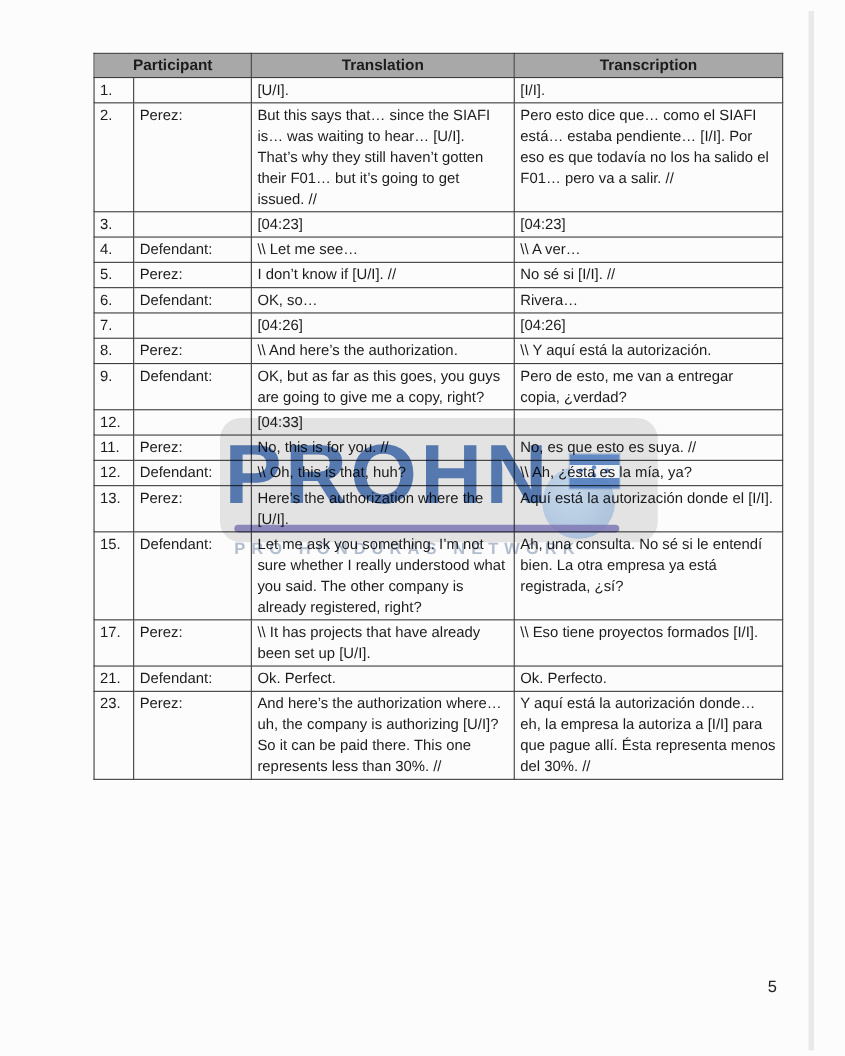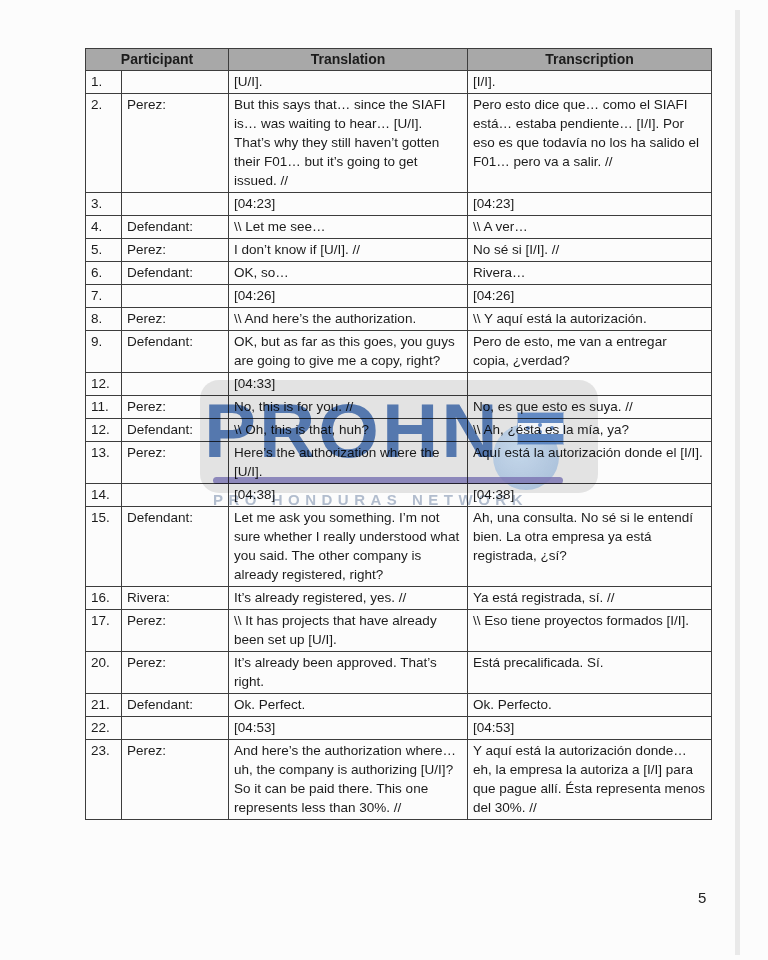--- a/index.html
+++ b/index.html
@@ -207,60 +207,36 @@
           <td class="cell-en">\\ Oh, this is that, huh?</td>
           <td class="cell-es">\\ Ah, ¿ésta es la mía, ya?</td>
         </tr>
         <tr>
           <td class="cell-num">13.</td>
           <td class="cell-name">Perez:</td>
           <td class="cell-en">Here’s the authorization where the [U/I].</td>
           <td class="cell-es">Aquí está la autorización donde el [I/I].</td>
         </tr>
         <tr>
-          <td class="cell-num">14.</td>
-          <td class="cell-name"></td>
-          <td class="cell-en">[04:38]</td>
-          <td class="cell-es">[04:38]</td>
-        </tr>
-        <tr>
           <td class="cell-num">15.</td>
           <td class="cell-name">Defendant:</td>
           <td class="cell-en">Let me ask you something. I’m not sure whether I really understood what you said. The other company is already registered, right?</td>
           <td class="cell-es">Ah, una consulta. No sé si le entendí bien. La otra empresa ya está registrada, ¿sí?</td>
         </tr>
         <tr>
-          <td class="cell-num">16.</td>
-          <td class="cell-name">Rivera:</td>
-          <td class="cell-en">It’s already registered, yes. //</td>
-          <td class="cell-es">Ya está registrada, sí. //</td>
-        </tr>
-        <tr>
           <td class="cell-num">17.</td>
           <td class="cell-name">Perez:</td>
           <td class="cell-en">\\ It has projects that have already been set up [U/I].</td>
           <td class="cell-es">\\ Eso tiene proyectos formados [I/I].</td>
         </tr>
         <tr>
-          <td class="cell-num">20.</td>
-          <td class="cell-name">Perez:</td>
-          <td class="cell-en">It’s already been approved. That’s right.</td>
-          <td class="cell-es">Está precalificada. Sí.</td>
-        </tr>
-        <tr>
           <td class="cell-num">21.</td>
           <td class="cell-name">Defendant:</td>
           <td class="cell-en">Ok. Perfect.</td>
           <td class="cell-es">Ok. Perfecto.</td>
-        </tr>
-        <tr>
-          <td class="cell-num">22.</td>
-          <td class="cell-name"></td>
-          <td class="cell-en">[04:53]</td>
-          <td class="cell-es">[04:53]</td>
         </tr>
         <tr>
           <td class="cell-num">23.</td>
           <td class="cell-name">Perez:</td>
           <td class="cell-en">And here’s the authorization where… uh, the company is authorizing [U/I]? So it can be paid there. This one represents less than 30%. //</td>
           <td class="cell-es">Y aquí está la autorización donde… eh, la empresa la autoriza a [I/I] para que pague allí. Ésta representa menos del 30%. //</td>
         </tr>
       </tbody>
   </table>
 </div>

